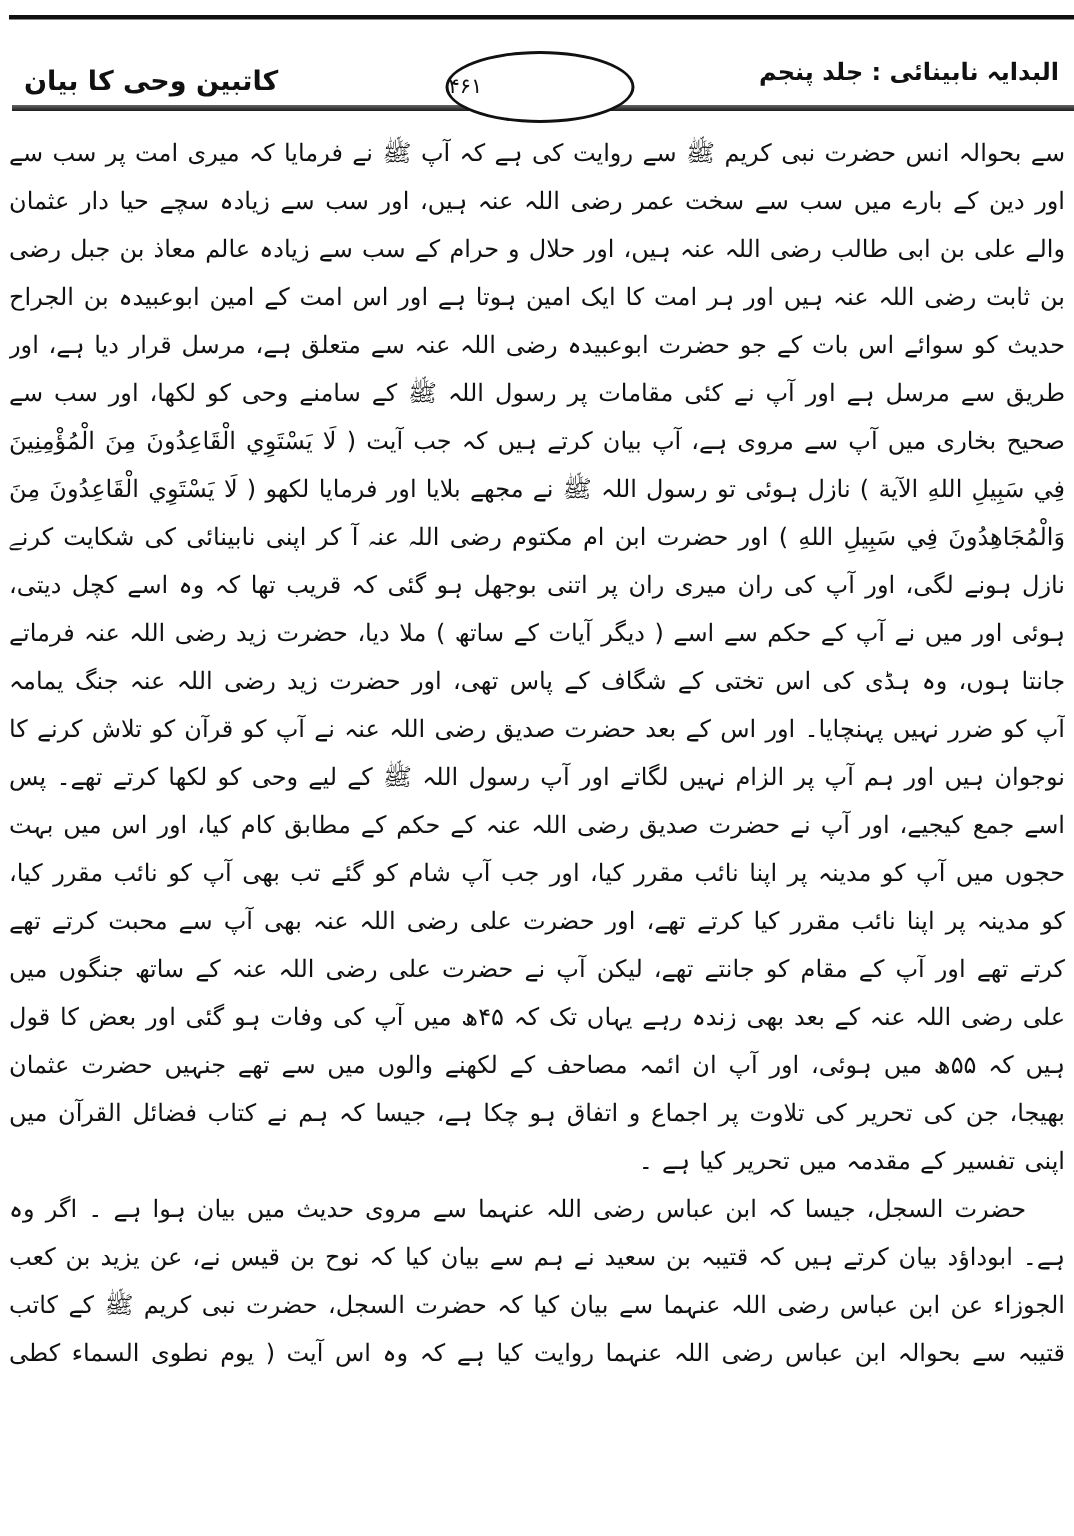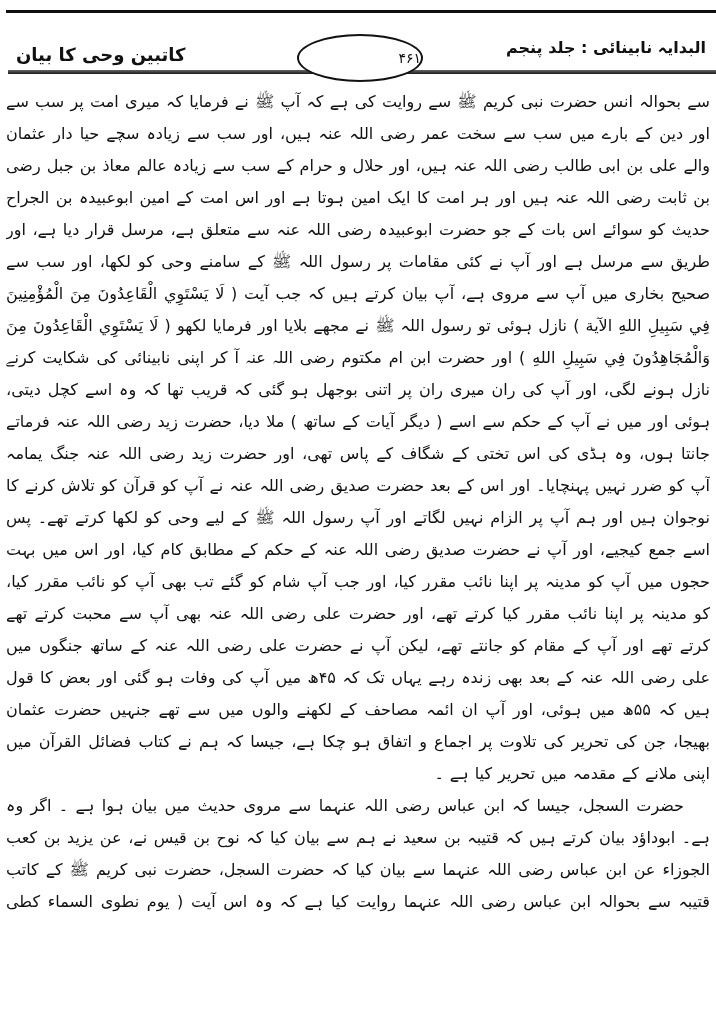--- a/index.html
+++ b/index.html
@@ -46,21 +46,21 @@
   .page-oval {
     position: absolute;
     left: 297px; top: 34px;
     width: 122px; height: 44px;
     background: #ffffff;
     border: 2.5px solid #111;
     border-radius: 50%;
     z-index: 2;
     display: flex;
     align-items: center;
-    justify-content: flex-start;
+    justify-content: flex-end;
     font-size: 14px;
     letter-spacing: 2px;
   }
   .body-text {
     position: absolute;
     left: 6px; right: 6px; top: 86px;
     direction: rtl;
   }
   .line {
     height: 32px;
@@ -111,20 +111,20 @@
       <div class="line">جانتا ہوں، وہ ہڈی کی اس تختی کے شگاف کے پاس تھی، اور حضرت زید رضی اللہ عنہ جنگ یمامہ میں شامل ہوئے اور آپ کو تیر آ لگا جس نے</div>
       <div class="line">آپ کو ضرر نہیں پہنچایا۔ اور اس کے بعد حضرت صدیق رضی اللہ عنہ نے آپ کو قرآن کو تلاش کرنے کا حکم دیا، نیز فرمایا آپ دانشمند</div>
       <div class="line">نوجوان ہیں اور ہم آپ پر الزام نہیں لگاتے اور آپ رسول اللہ ﷺ کے لیے وحی کو لکھا کرتے تھے۔ پس قرآن کو تلاش کر کے</div>
       <div class="line">اسے جمع کیجیے، اور آپ نے حضرت صدیق رضی اللہ عنہ کے حکم کے مطابق کام کیا، اور اس میں بہت بھلائی تھی، اور حضرت عمر رضی اللہ عنہ نے دو</div>
       <div class="line">حجوں میں آپ کو مدینہ پر اپنا نائب مقرر کیا، اور جب آپ شام کو گئے تب بھی آپ کو نائب مقرر کیا، اسی طرح حضرت عثمان بھی آپ</div>
       <div class="line">کو مدینہ پر اپنا نائب مقرر کیا کرتے تھے، اور حضرت علی رضی اللہ عنہ بھی آپ سے محبت کرتے تھے اور آپ بھی حضرت علی رضی اللہ عنہ کی تعظیم</div>
       <div class="line">کرتے تھے اور آپ کے مقام کو جانتے تھے، لیکن آپ نے حضرت علی رضی اللہ عنہ کے ساتھ جنگوں میں شمولیت نہیں کی، اور آپ حضرت</div>
       <div class="line">علی رضی اللہ عنہ کے بعد بھی زندہ رہے یہاں تک کہ ۴۵ھ میں آپ کی وفات ہو گئی اور بعض کا قول ہے کہ ۴۸ھ میں ہوئی اور بعض کہتے</div>
       <div class="line">ہیں کہ ۵۵ھ میں ہوئی، اور آپ ان ائمہ مصاحف کے لکھنے والوں میں سے تھے جنہیں حضرت عثمان رضی اللہ عنہ نے دیگر آفاق میں</div>
       <div class="line">بھیجا، جن کی تحریر کی تلاوت پر اجماع و اتفاق ہو چکا ہے، جیسا کہ ہم نے کتاب فضائل القرآن میں اسے بیان کیا ہے جسے ہم نے</div>
-      <div class="line para-end">اپنی ملانے کے مقدمہ میں تحریر کیا ہے ۔</div>
+      <div class="line para-end">اپنی تفسیر کے مقدمہ میں تحریر کیا ہے ۔</div>
       <div class="line indent">حضرت السجل، جیسا کہ ابن عباس رضی اللہ عنہما سے مروی حدیث میں بیان ہوا ہے ۔ اگر وہ صحیح ہو تو اور اس میں اعتراض پایا جا تا</div>
       <div class="line">ہے۔ ابوداؤد بیان کرتے ہیں کہ قتیبہ بن سعید نے ہم سے بیان کیا کہ نوح بن قیس نے، عن یزید بن کعب عن عمرو بن مالک عن ابی</div>
       <div class="line">الجوزاء عن ابن عباس رضی اللہ عنہما سے بیان کیا کہ حضرت السجل، حضرت نبی کریم ﷺ کے کاتب تھے، اور اسی طرح نسائی نے اسے</div>
       <div class="line">قتیبہ سے بحوالہ ابن عباس رضی اللہ عنہما روایت کیا ہے کہ وہ اس آیت ( یوم نطوی السماء کطی السجل للکتب ) کے بارے میں</div>
     </div>
 
 </div>
 
 </body></html>

